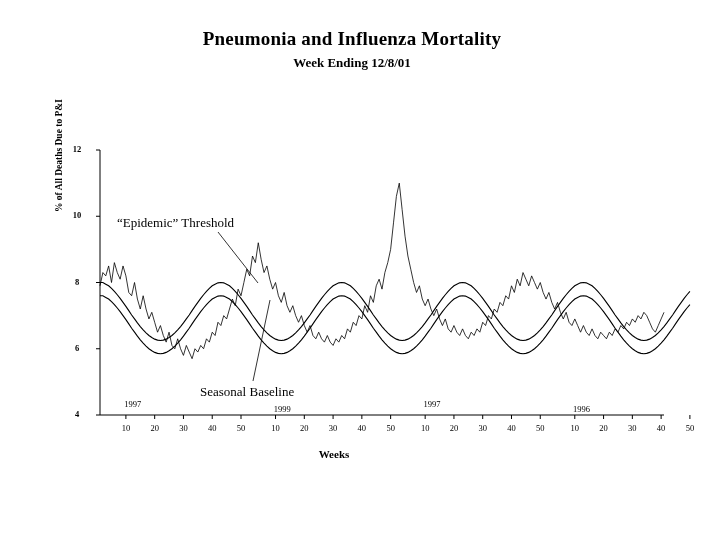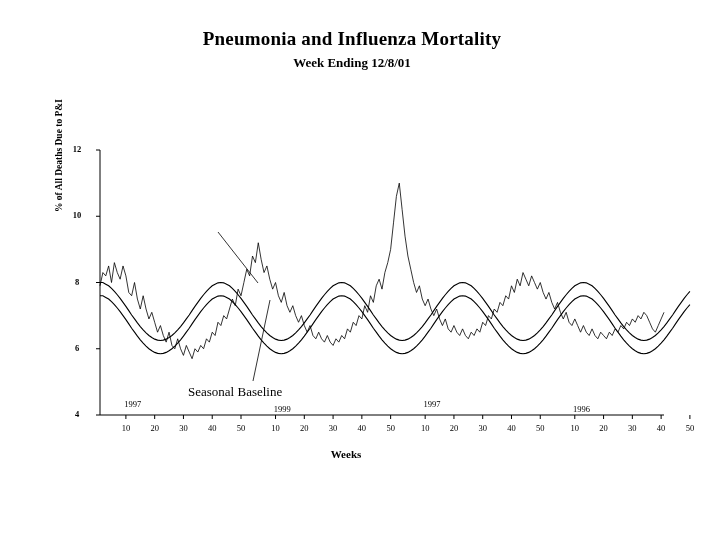--- a/index.html
+++ b/index.html
@@ -58,35 +58,35 @@
     transform: rotate(-90deg);
     transform-origin: 10px 10px;
     font-family: "Liberation Serif", serif;
     font-size: 9.5px;
     font-weight: bold;
     white-space: nowrap;
   }
   .xaxis-title {
     position: absolute;
     top: 448px;
-    left: 16px;
+    left: 4px;
     width: 660px;
     text-align: center;
     font-family: "Liberation Serif", serif;
     font-size: 11px;
     font-weight: bold;
   }
   .annot {
     position: absolute;
     font-family: "Liberation Serif", serif;
     font-size: 13px;
     white-space: nowrap;
   }
   .annot-threshold { left: 117px; top: 215px; }
-  .annot-baseline { left: 188px; top: 384px; }
+  .annot-baseline { left: 200px; top: 384px; }
   .ytick-label {
     position: absolute;
     font-family: "Liberation Serif", serif;
     font-size: 8.5px;
     font-weight: bold;
     text-align: center;
     width: 22px;
   }
   .xtick-label {
     position: absolute;
@@ -154,20 +154,21 @@
         </g>
       <g id="leader-lines">
         <line x1="218" y1="232" x2="258" y2="283" stroke="#000000" stroke-width="0.8"></line>
         <line x1="253" y1="381" x2="270" y2="300" stroke="#000000" stroke-width="0.8"></line>
       </g>
     </svg>
 
     <div class="ylabel">% of All Deaths Due to P&amp;I</div>
     <div class="xaxis-title">Weeks</div>
 
+    <div class="annot annot-threshold">“Epidemic” Threshold</div>
     <div class="annot annot-baseline">Seasonal Baseline</div>
 
     <div id="ytick-labels">
         <div class="ytick-label" style="left: 66px; top: 409px;">4</div>
         <div class="ytick-label" style="left: 66px; top: 342.75px;">6</div>
         <div class="ytick-label" style="left: 66px; top: 276.5px;">8</div>
         <div class="ytick-label" style="left: 66px; top: 210.25px;">10</div>
         <div class="ytick-label" style="left: 66px; top: 144px;">12</div>
       </div>
     <div id="xtick-labels">

